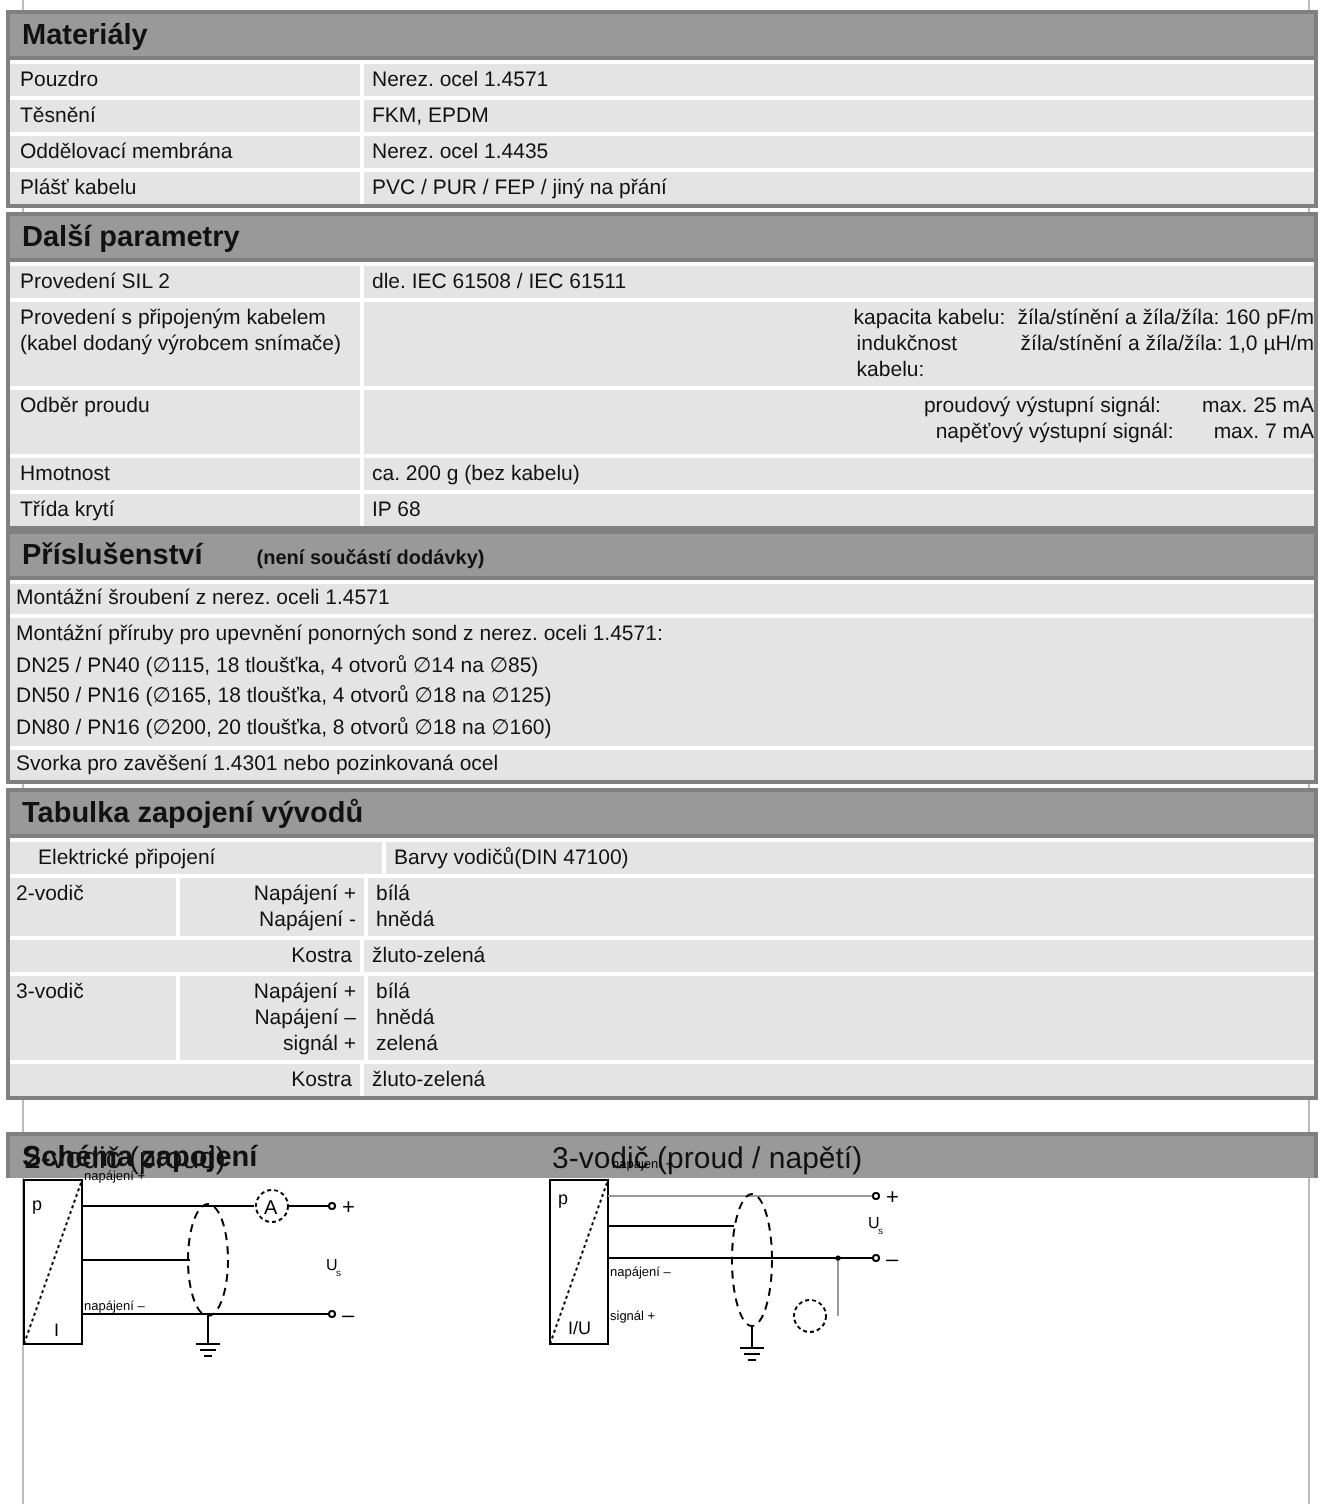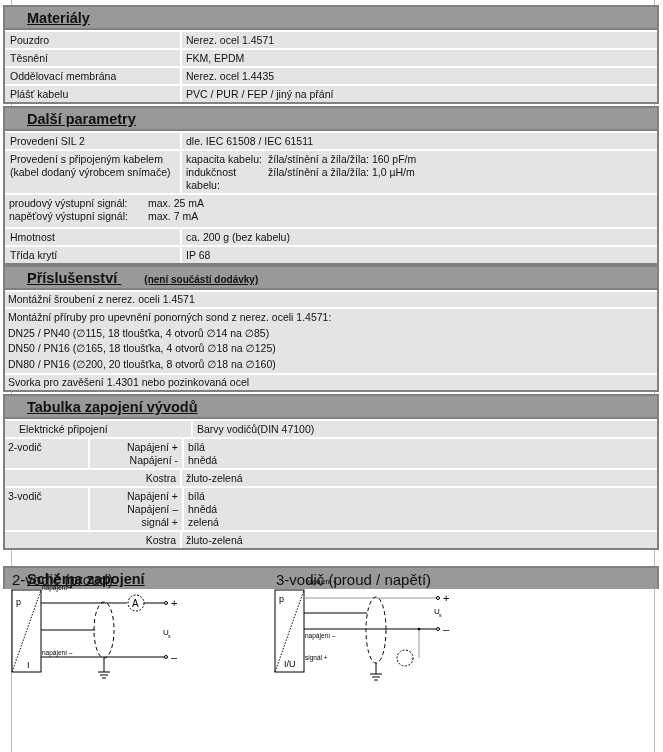--- a/index.html
+++ b/index.html
@@ -1,28 +1,28 @@
 <!DOCTYPE html>
 <html><head>
 <meta charset="utf-8">
 <style>
   html, body { margin:0; padding:0; background:#fff; }
   body { width:663px; height:752px; position:relative; overflow:hidden;
          font-family:"Liberation Sans", sans-serif; font-size:10.5px; color:#111; }
   .pageline { position:absolute; top:0; bottom:0; width:1px; background:#bbb; }
   .section { position:absolute; left:3px; width:652px; border:2px solid #808080; background:#e4e4e4; }
-  .section .hdr { background:#999; height:21px; line-height:22px; padding-left:22px;
-                  font-weight:bold; font-size:14.5px; color:#111; border-bottom:2px solid #808080;text-decoration:underline; }
+  .section .hdr { background:#999; height:21px; line-height:22px; padding-left:6px;
+                  font-weight:bold; font-size:14.5px; color:#111; border-bottom:2px solid #808080; }
   .section .hdr small { font-size:10px; font-weight:bold;margin-left:23px; }
   .row { display:flex; border-top:2px solid #fff; min-height:14px; }
   .row:first-of-type { border-top:none; }
   .c1 { width:170px; padding:2px 0 1px 5px; border-right:2px solid #fff; line-height:13px; }
   .c2 { flex:1; padding:2px 0 1px 4px; line-height:13px; }
   .full { flex:1; padding:1px 0 1px 3px; line-height:13px; }
-  .sub { display:flex; }
+  .sub { display:flex;justify-content:flex-end; }
   .wc1 { width:80px; padding:2px 0 1px 3px; border-right:2px solid #fff; line-height:13px; }
   .wc2 { width:88px; padding:2px 4px 1px 0; text-align:right; border-right:2px solid #fff; line-height:13px; }
   .wc3 { flex:1; padding:2px 0 1px 4px; line-height:13px; }
   .diag-title { position:absolute; font-size:15px; }
 </style>
 </head>
 <body>
 
 <div class="pageline" style="left:11px;"></div>
 <div class="pageline" style="left:654px;"></div>
@@ -63,20 +63,21 @@
           <span style="width:82px">kapacita kabelu:</span>
           <span>žíla/stínění a žíla/žíla: 160 pF/m</span>
         </div>
       <div class="sub">
           <span style="width:82px">indukčnost kabelu:</span>
           <span>žíla/stínění a žíla/žíla: 1,0 µH/m</span>
         </div>
     </div>
   </div>
   <div class="row">
+    <div class="c1">Odběr proudu</div>
     <div class="c2" style="padding-bottom:4px;">
       <div class="sub">
           <span style="width:139px">proudový výstupní signál:</span>
           <span>max. 25 mA</span>
         </div>
       <div class="sub">
           <span style="width:139px">napěťový výstupní signál:</span>
           <span>max. 7 mA</span>
         </div>
     </div>

